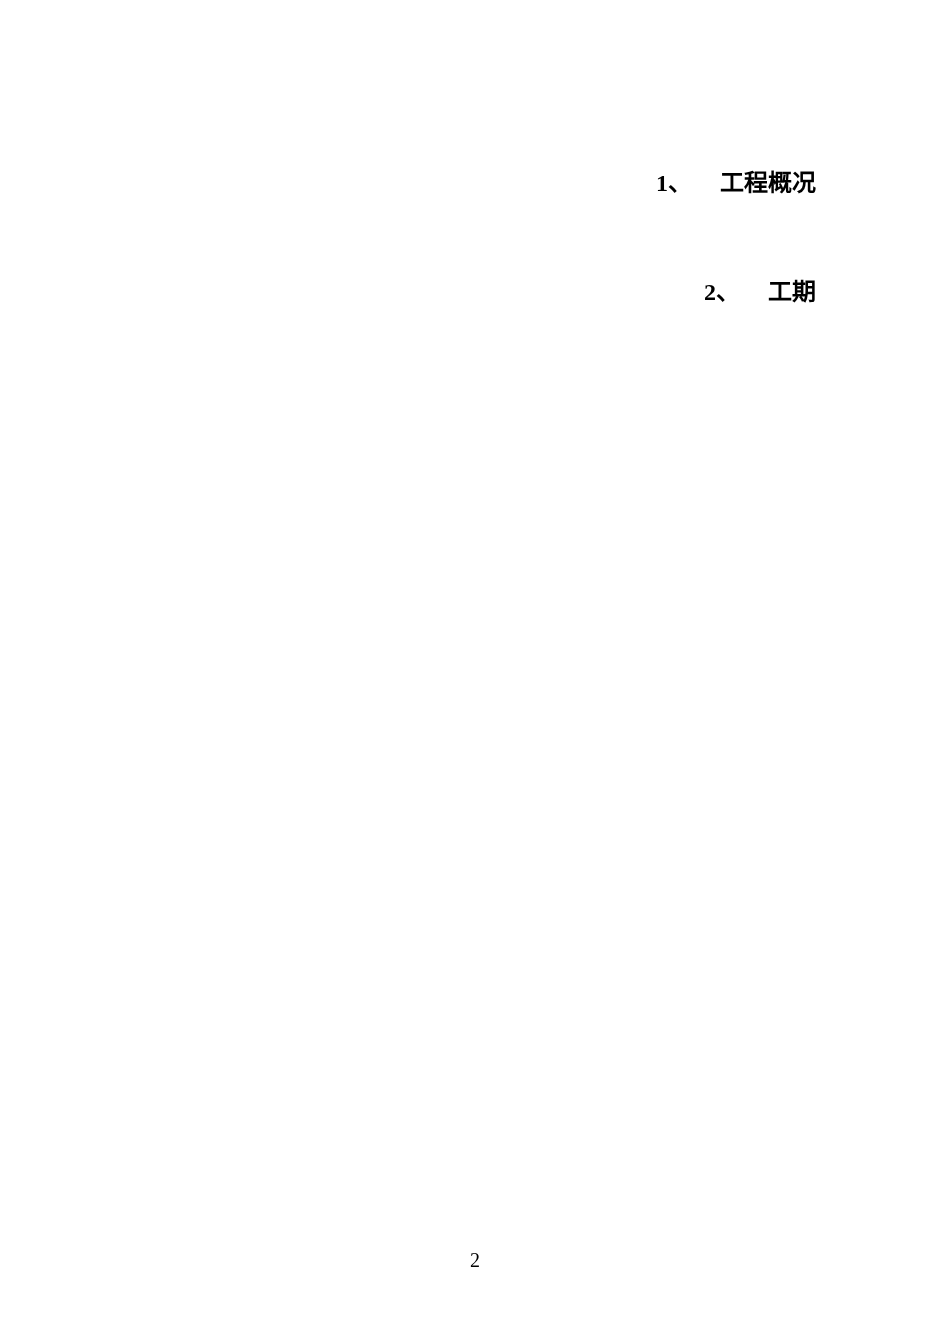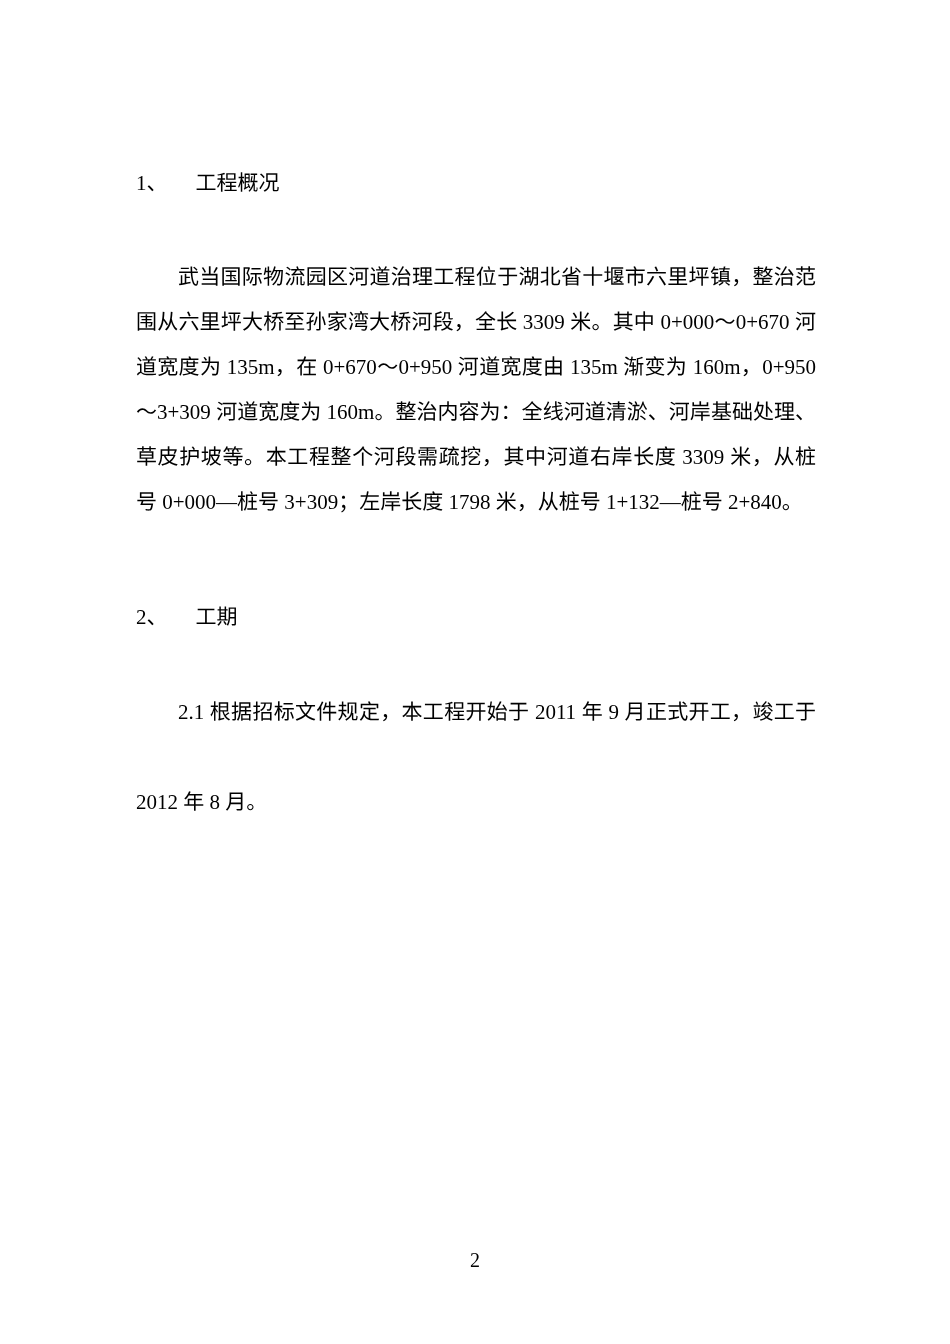--- a/index.html
+++ b/index.html
@@ -15,23 +15,23 @@
     position: relative;
     width: 950px;
     height: 1344px;
     background: #ffffff;
     overflow: hidden;
   }
   .content {
     padding: 0 134px 0 136px;
   }
   .heading {
-    text-align: left;
-    font-weight: normal;
-    font-size: 21px;
+    text-align: right;
+    font-weight: bold;
+    font-size: 24px;
     line-height: 34px;
   }
   .heading-1 { margin-top: 166px; }
   .heading-2 { margin-top: 75px; }
   .h-num { margin-right: 28px; }
   p.body-p {
     font-size: 21px;
     text-align: justify;
     text-indent: 2em;
     color: #000000;
@@ -56,24 +56,22 @@
   }
 </style>
 </head>
 <body>
 
 <div class="page">
   <div class="content">
 
     <h1 class="heading heading-1"><span class="h-num">1、</span><span>工程概况</span></h1>
 
-    <p class="body-p spacing-normal">武当国际物流园区河道治理工程位于湖北省十堰市六里坪镇，整治范围从六里坪大桥至孙家湾大桥河段，全长 3309 米。其中 0+000～0+670 河道宽度为 135m，在 0+670～0+950 河道宽度由 135m 渐变为 160m，0+950～3+309 河道宽度为 160m。整治内容为：全线河道清淤、河岸基础处理、草皮护坡等。本工程整个河段需疏挖，其中河道右岸长度 3309 米，从桩号 0+000—桩号 3+309；左岸长度 1798 米，从桩号 1+132—桩号 2+840。</p>
 
     <h1 class="heading heading-2"><span class="h-num">2、</span><span>工期</span></h1>
 
-    <p class="body-p spacing-double first-double">2.1 根据招标文件规定，本工程开始于 2011 年 9 月正式开工，竣工于 2012 年 8 月。</p>
 
 
 
   </div>
 
   <div class="footer">2</div>
 </div>
 
 </body></html>

